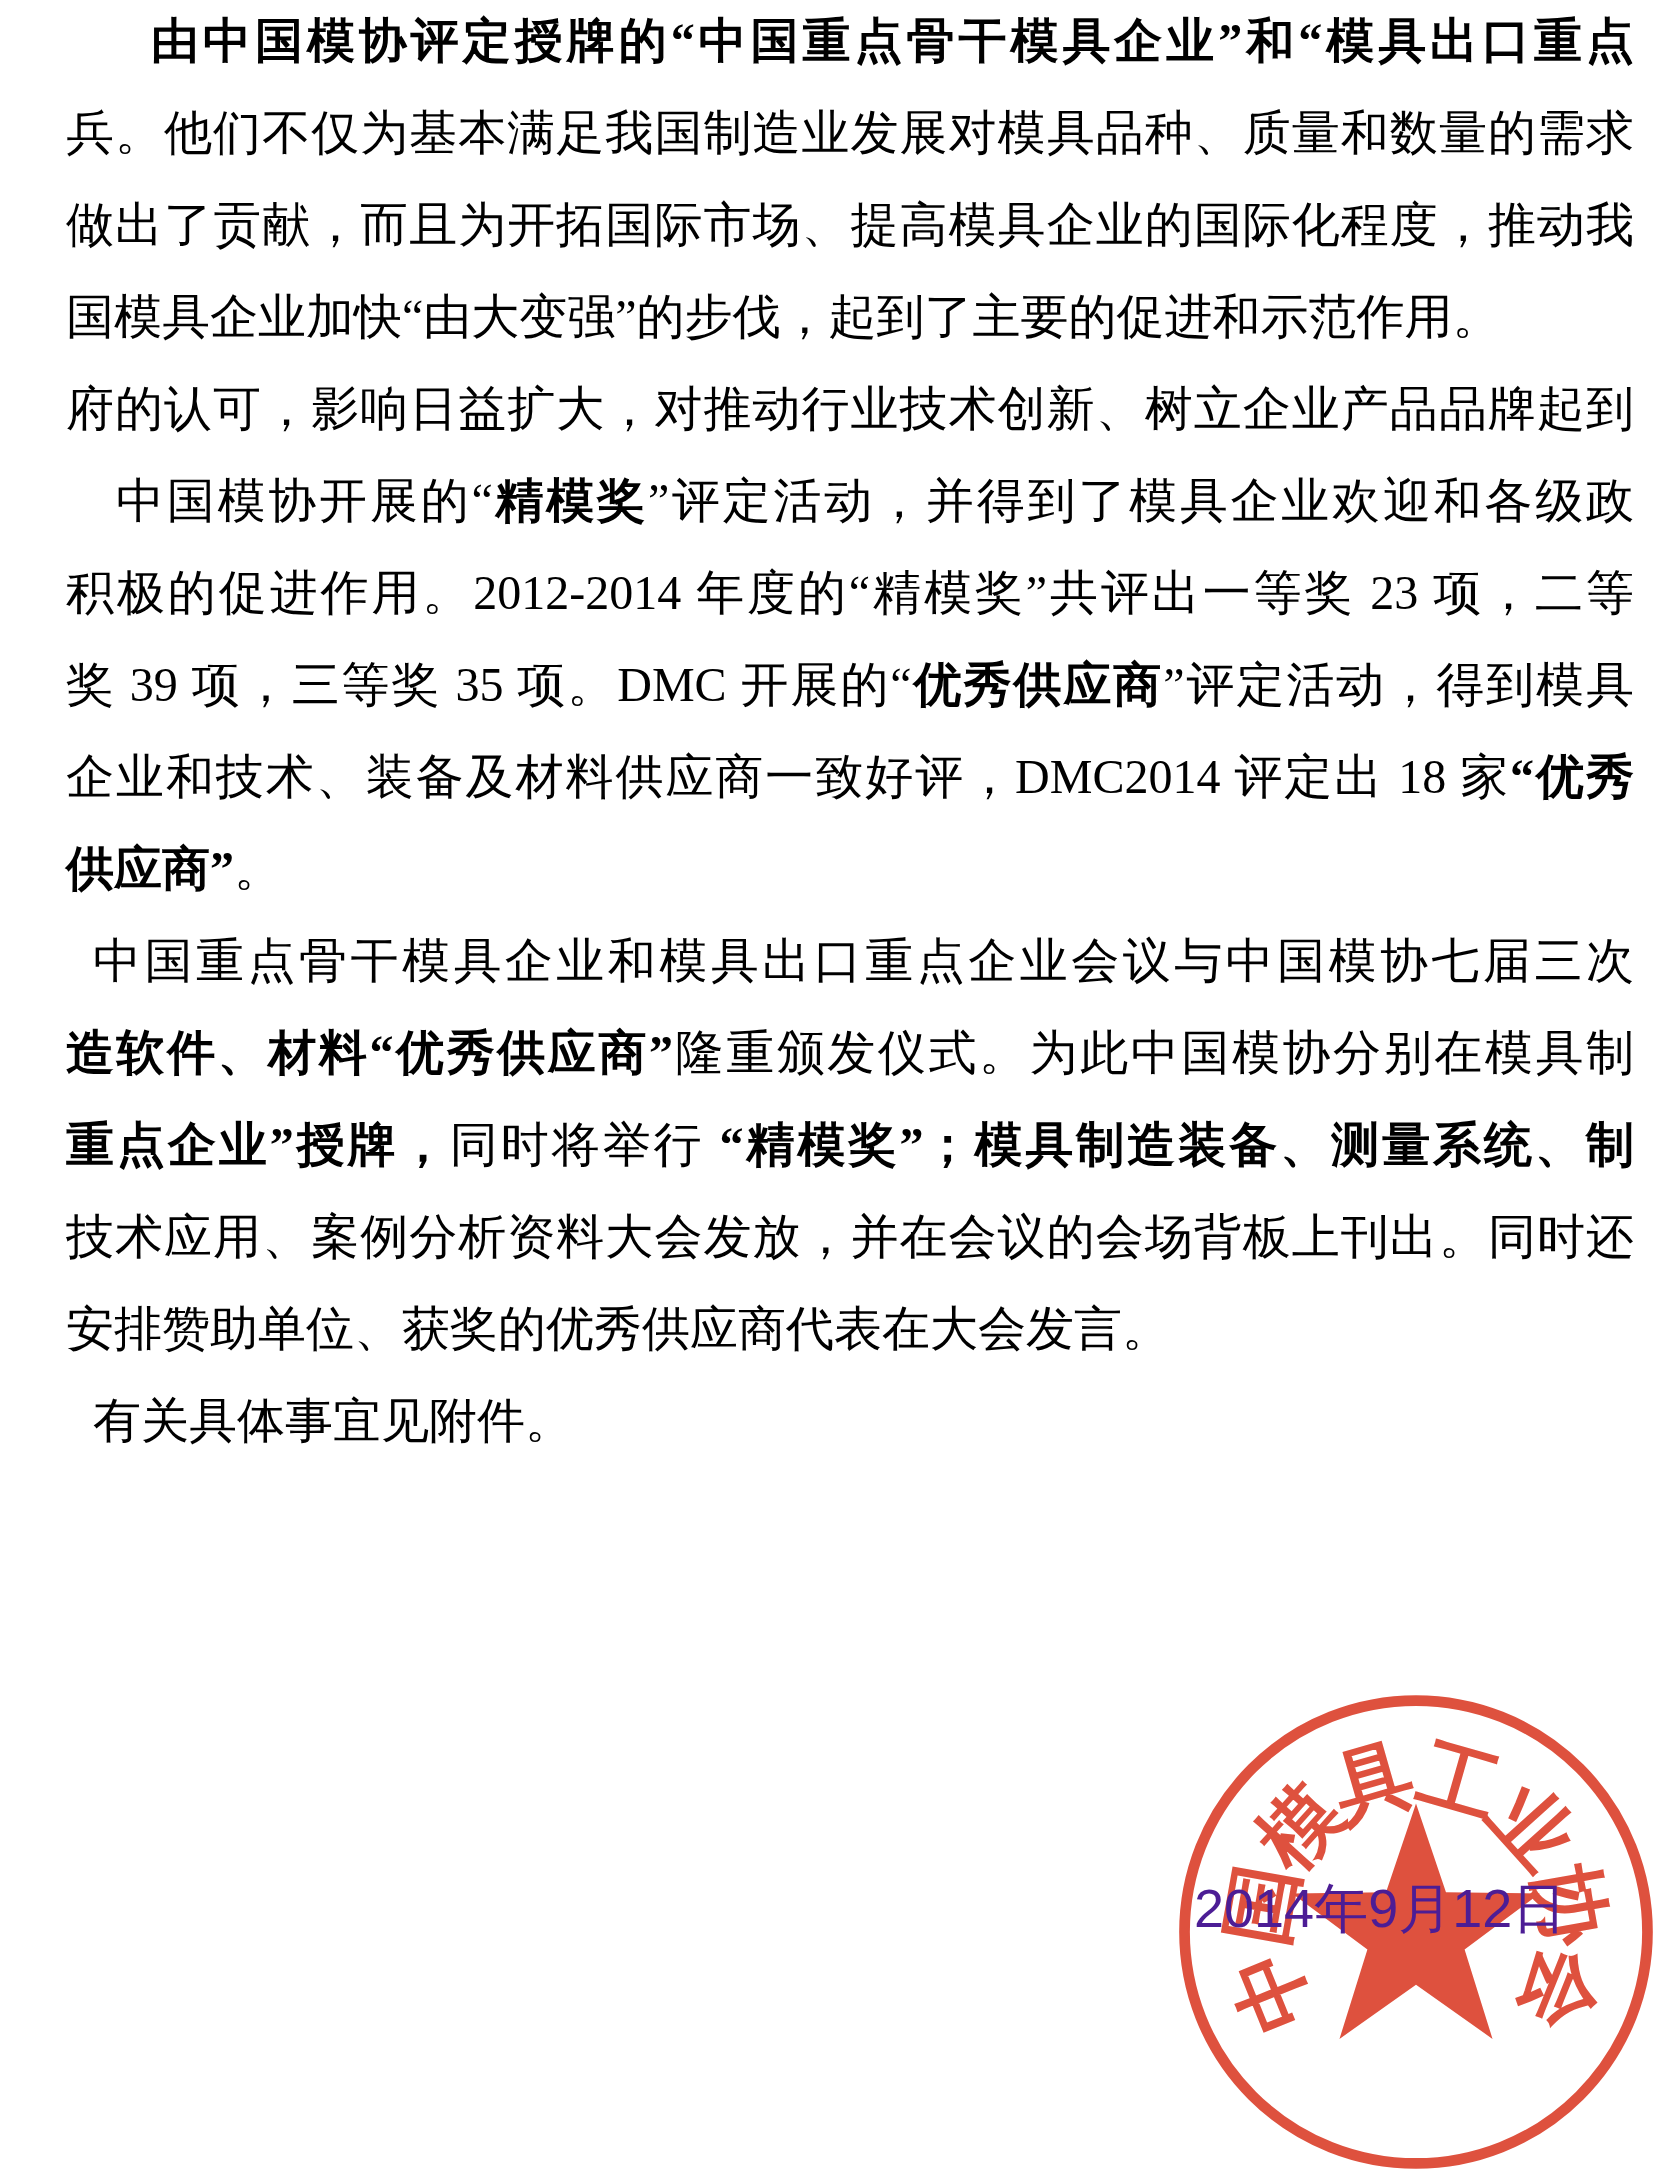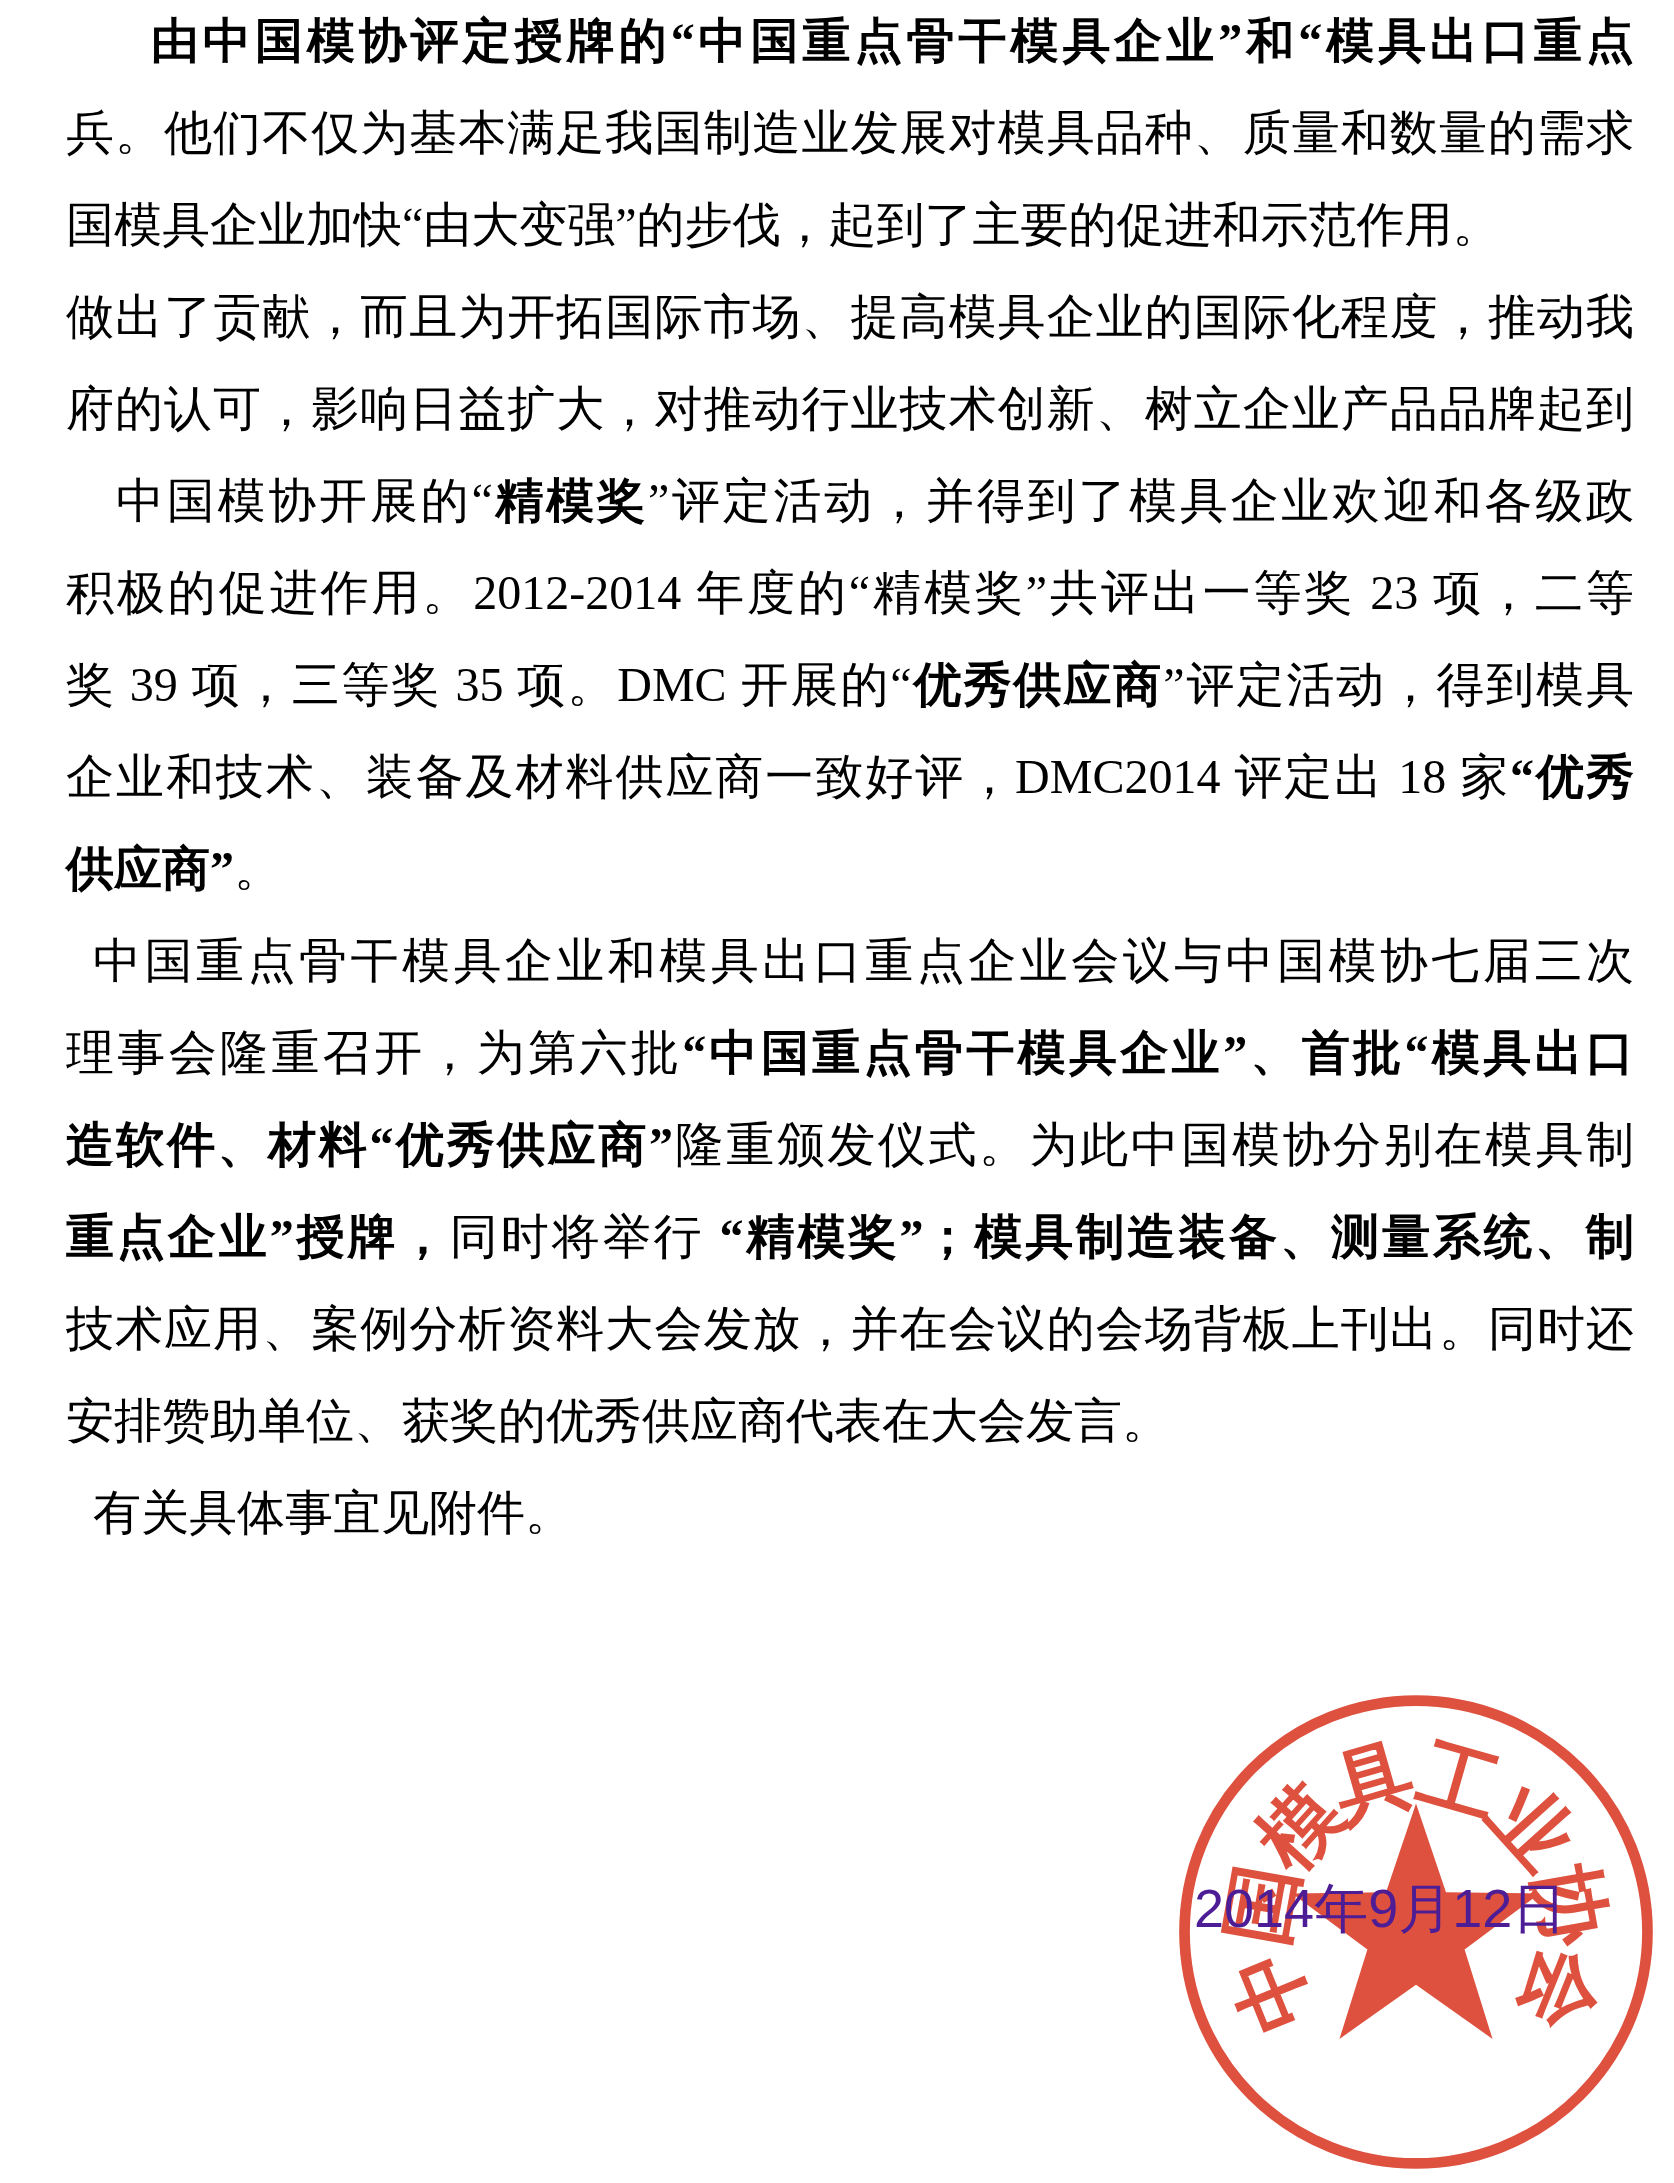--- a/index.html
+++ b/index.html
@@ -26,30 +26,29 @@
     font-family:"Liberation Sans","DejaVu Sans",sans-serif;
     font-size:54px;line-height:58px;color:#4c1d95;white-space:nowrap;
   }
 </style>
 </head>
 <body>
 
 <div class="doc">
     <div class="line j ind-xl"><span class="seg-b">由中国模协评定授牌的“中国重点骨干模具企业”和“模具出口重点</span></div>
     <div class="line j"><span class="seg-r">兵。他们不仅为基本满足我国制造业发展对模具品种、质量和数量的需求</span></div>
+    <div class="line j"><span class="seg-r">做出了贡献，而且为开拓国际市场、提高模具企业的国际化程度，推动我</span></div>
     <div class="line"><span class="seg-r">国模具企业加快“由大变强”的步伐，起到了主要的促进和示范作用。</span></div>
-    <div class="line j"><span class="seg-r">做出了贡献，而且为开拓国际市场、提高模具企业的国际化程度，推动我</span></div>
     <div class="line j"><span class="seg-r">府的认可，影响日益扩大，对推动行业技术创新、树立企业产品品牌起到</span></div>
     <div class="line j ind-md"><span class="seg-r">中国模协开展的“</span><span class="seg-b">精模奖</span><span class="seg-r">”评定活动，并得到了模具企业欢迎和各级政</span></div>
     <div class="line j"><span class="seg-r">积极的促进作用。2012-2014 年度的“精模奖”共评出一等奖 23 项，二等</span></div>
     <div class="line j"><span class="seg-r">奖 39 项，三等奖 35 项。DMC 开展的“</span><span class="seg-b">优秀供应商</span><span class="seg-r">”评定活动，得到模具</span></div>
     <div class="line j"><span class="seg-r">企业和技术、装备及材料供应商一致好评，DMC2014 评定出 18 家</span><span class="seg-b">“优秀</span></div>
     <div class="line"><span class="seg-b">供应商”</span><span class="seg-r">。</span></div>
     <div class="line j ind-sm"><span class="seg-r">中国重点骨干模具企业和模具出口重点企业会议与中国模协七届三次</span></div>
-    <div class="line j"><span class="seg-r">理事会隆重召开，为第六批</span><span class="seg-b">“中国重点骨干模具企业”、首批“模具出口</span></div>
     <div class="line j"><span class="seg-b">造软件、材料“优秀供应商”</span><span class="seg-r">隆重颁发仪式。为此中国模协分别在模具制</span></div>
     <div class="line j"><span class="seg-b">重点企业”授牌，</span><span class="seg-r">同时将举行 </span><span class="seg-b">“精模奖”；模具制造装备、测量系统、制</span></div>
     <div class="line j"><span class="seg-r">技术应用、案例分析资料大会发放，并在会议的会场背板上刊出。同时还</span></div>
     <div class="line"><span class="seg-r">安排赞助单位、获奖的优秀供应商代表在大会发言。</span></div>
     <div class="line ind-sm"><span class="seg-r">有关具体事宜见附件。</span></div>
   </div>
 
 <div class="seal-wrap">
   <svg class="seal-svg" width="486" height="486" viewBox="0 0 590 590">
     <circle id="seal-ring" cx="295" cy="295" r="281" fill="none" stroke-width="13" stroke="#DC4430"></circle>

